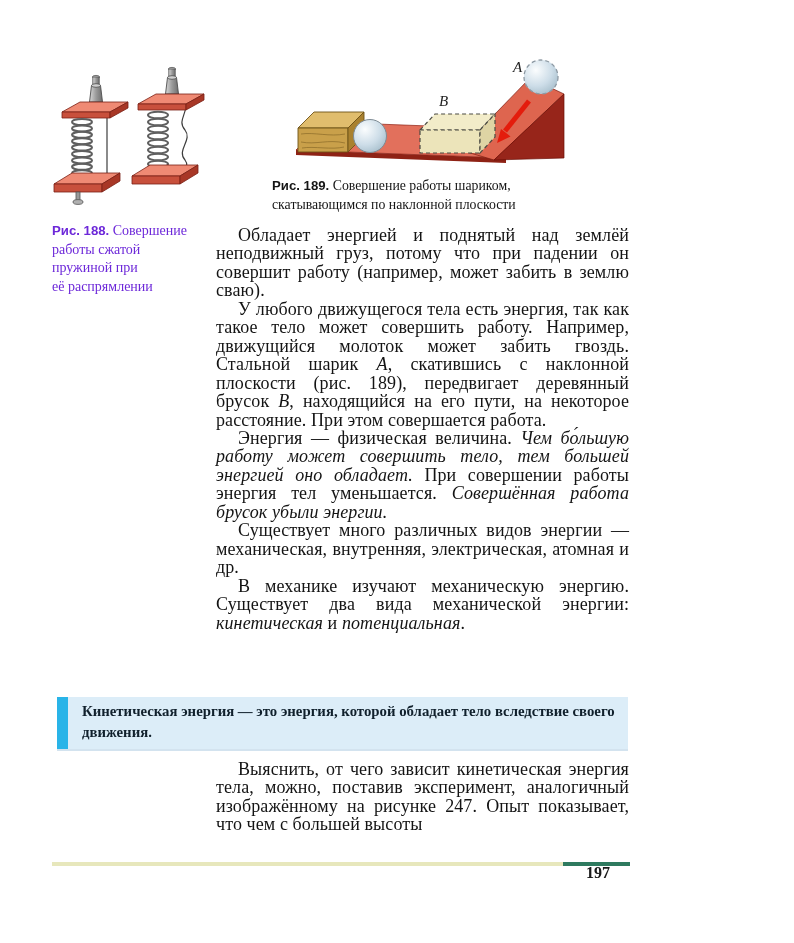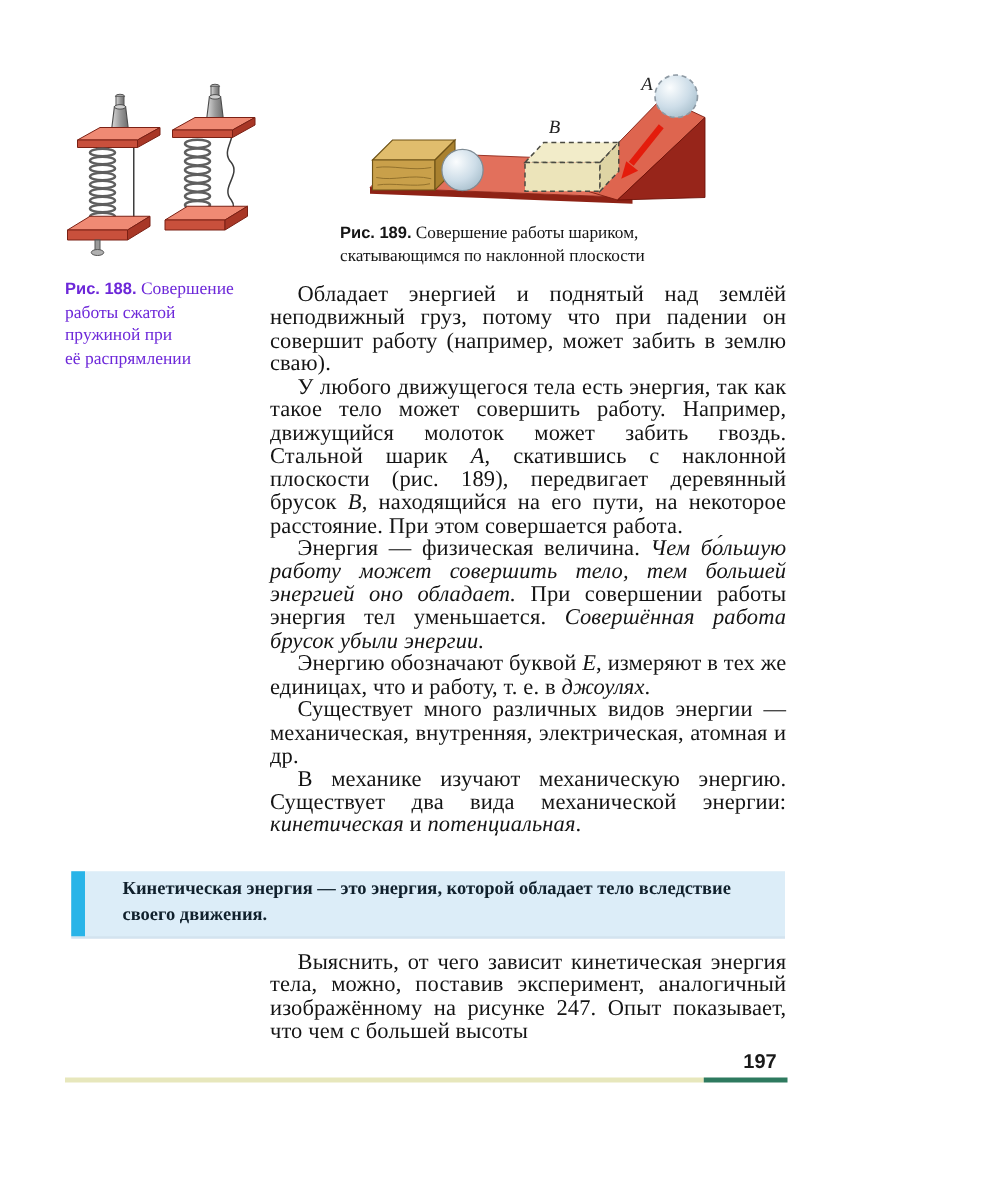--- a/index.html
+++ b/index.html
@@ -14,29 +14,29 @@
 
   
   .textcol{left:216px;top:226px;width:413px;}
   .textcol2{left:216px;top:760px;width:413px;}
   .para{margin:0;text-align:justify;text-indent:22px;font-size:18px;line-height:18.45px;
         letter-spacing:0.1px;}
   .para i{font-style:italic;}
 
   
   .defbox{left:57px;top:697px;width:571px;box-sizing:border-box;background:#dcedf8;
-          border-left:11px solid #29b4e8;padding:4px 10px 7px 30px;
+          border-left:11px solid #29b4e8;padding:4px 10px 7px 14px;
           font-weight:bold;font-size:14.8px;line-height:20.6px;color:#10202c;
           box-shadow:0 2px 0 rgba(130,175,210,0.35);}
 
   
   .rule-cream{left:52px;top:862px;width:511px;height:4px;background:#e7e7bc;}
   .rule-teal{left:563px;top:862px;width:67px;height:4px;background:#2e7a5f;}
-  .pagenum{left:586px;top:841px;width:44px;text-align:center;font-weight:bold;font-size:16px;
-           font-family:Liberation Sans, sans-serif;color:#1a1a1a;}
+  .pagenum{left:586px;top:864px;width:44px;text-align:left;font-weight:bold;font-size:16px;
+           font-family:Liberation Serif, serif;color:#1a1a1a;}
 
   svg text.fig-label{font-family:"Liberation Serif", serif;font-style:italic;font-size:15px;fill:#222;}
 </style>
 </head>
 <body>
 
 <div class="page">
 
   <svg class="abs" style="left:48px;top:58px" width="166" height="160" viewBox="0 0 166 160">
     <defs>
@@ -156,21 +156,20 @@
 
   <div class="abs cap189">
     <span class="cap-label">Рис. 189.</span>
     <span>Совершение работы шариком,<br>скатывающимся по наклонной плоскости</span>
   </div>
 
   <div class="abs textcol">
       <p class="para"><span>Обладает энергией и поднятый над землёй неподвижный груз, потому что при падении он совершит работу (например, может забить в землю сваю).</span></p>
       <p class="para"><span>У любого движущегося тела есть энергия, так как такое тело может совершить работу. Например, движущийся молоток может забить гвоздь. Стальной шарик </span><i>А</i><span>, скатившись с наклонной плоскости (рис. 189), передвигает деревянный брусок </span><i>В</i><span>, находящийся на его пути, на некоторое расстояние. При этом совершается работа.</span></p>
       <p class="para"><span>Энергия — физическая величина. </span><i>Чем бо́льшую работу может совершить тело, тем большей энергией оно обладает.</i><span> При совершении работы энергия тел уменьшается. </span><i>Совершённая работа брусок убыли энергии.</i></p>
-      <p class="para"><span>Энергию обозначают буквой </span><i>Е</i><span>, измеряют в тех же единицах, что и работу, т. е. в </span><i>джоулях</i><span>.</span></p>
       <p class="para"><span>Существует много различных видов энергии — механическая, внутренняя, электрическая, атомная и др.</span></p>
       <p class="para"><span>В механике изучают механическую энергию. Существует два вида механической энергии: </span><i>кинетическая</i><span> и </span><i>потенциальная</i><span>.</span></p>
     </div>
 
   <div class="abs defbox">
     <span>Кинетическая энергия — это энергия, которой обладает тело вследствие своего движения.</span>
   </div>
 
   <div class="abs textcol2">
       <p class="para"><span>Выяснить, от чего зависит кинетическая энергия тела, можно, поставив эксперимент, аналогичный изображённому на рисунке 247. Опыт показывает, что чем с большей высоты</span></p>

